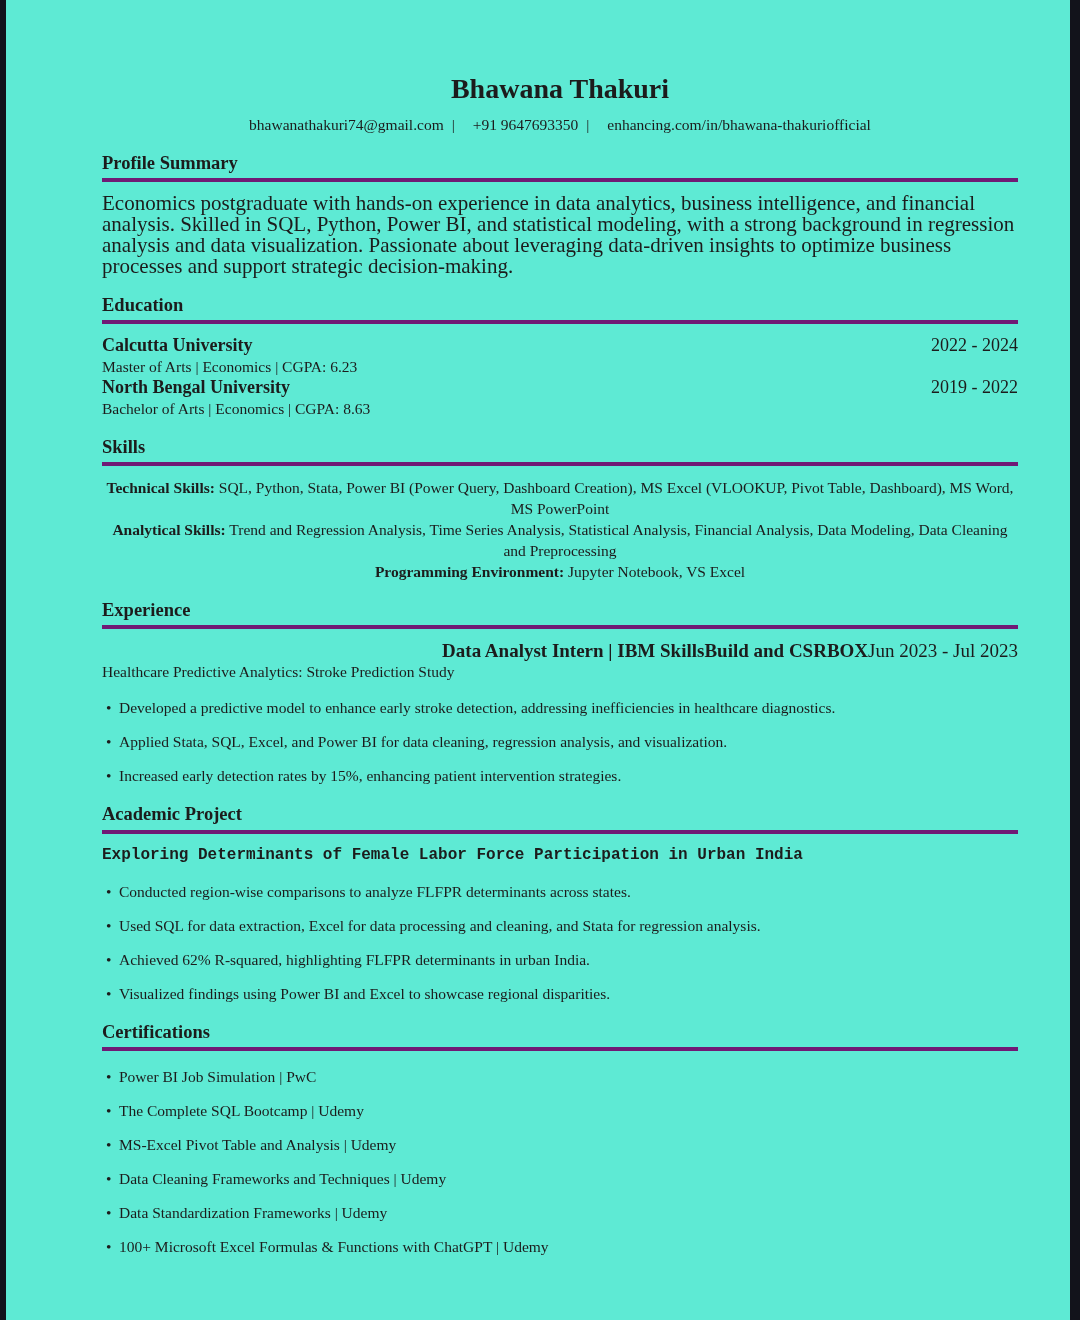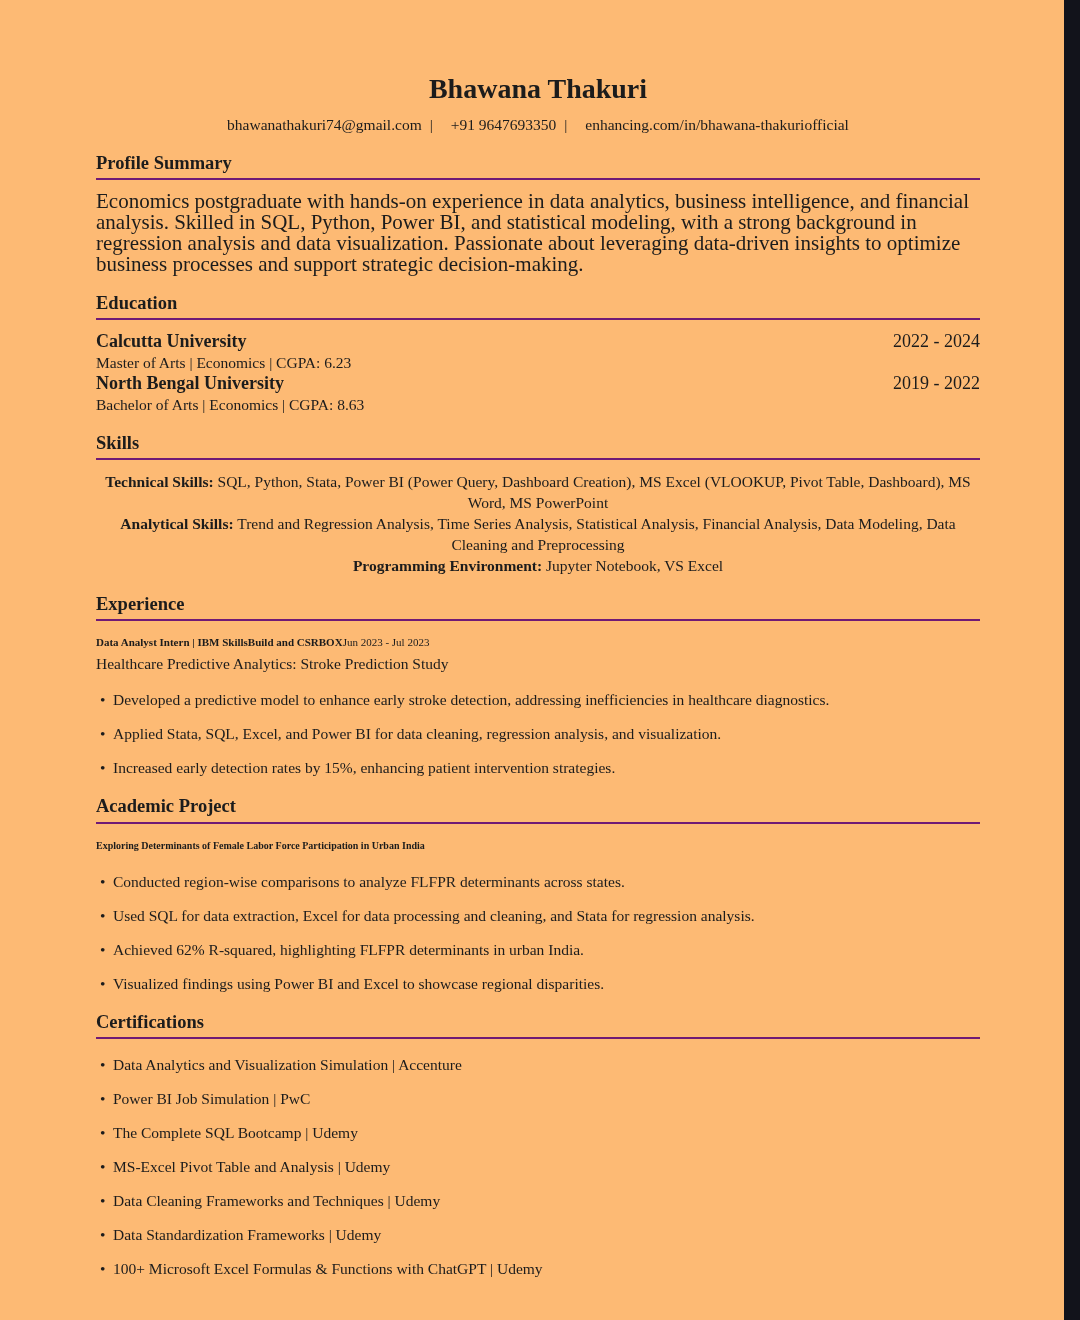--- a/index.html
+++ b/index.html
@@ -9,25 +9,26 @@
   body {
     width: 1080px;
     height: 1320px;
     background: #12131b;
     font-family: "Liberation Serif", "DejaVu Serif", serif;
     color: #1c1c1c;
     overflow: hidden;
   }
   .page {
     box-sizing: border-box;
+    margin-left: 6px;
     margin-right: 10px;
     width: 1064px;
     height: 1320px;
-    background: #fdba74;
-    padding: 72px 84px 40px 96px;
+    background: #5eead4;
+    padding: 72px 52px 40px 96px;
   }
   .doc-name {
     font-size: 28px;
     line-height: 1.2;
     font-weight: bold;
     text-align: center;
     margin: 0;
   }
   .contact-line {
     text-align: center;
@@ -38,21 +39,21 @@
   .contact-sep {
     display: inline-block;
     margin: 0 14px 0 8px;
   }
   .section-heading {
     font-size: 18.5px;
     line-height: 1.2;
     font-weight: bold;
     margin: 17px 0 0 0;
     padding-bottom: 4px;
-    border-bottom: 2px solid #701a75;
+    border-bottom: 4px solid #701a75;
   }
   .summary-text {
     margin: 11px 0 0 0;
     font-size: 21px;
     line-height: 21px;
   }
   .edu-block { margin-top: 11px; }
   .edu-row {
     display: flex;
     justify-content: space-between;
@@ -69,24 +70,24 @@
   .skills-block { margin-top: 11px; }
   .skill-line {
     margin: 0;
     font-size: 15.5px;
     line-height: 21px;
     text-align: center;
   }
   .skill-label { font-weight: bold; }
   .exp-header {
     display: flex;
-    justify-content: flex-start;
+    justify-content: flex-end;
     align-items: baseline;
     margin-top: 11px;
-    font-size: 11px;
+    font-size: 19px;
     line-height: 21px;
   }
   .exp-title { font-weight: bold; }
   .exp-dates { font-weight: normal; }
   .exp-subtitle {
     font-size: 15.5px;
     line-height: 21px;
   }
   ul.bullet-list {
     list-style: none;
@@ -102,22 +103,23 @@
   ul.bullet-list li:last-child { margin-bottom: 0; }
   ul.bullet-list li::before {
     content: "\2022";
     position: absolute;
     left: -13px;
     top: 0;
   }
   .project-title {
     margin-top: 11px;
     font-weight: bold;
-    font-size: 10px;
-    line-height: 21px;
+    font-size: 16px;
+    line-height: 21px;
+    font-family: Liberation Mono, monospace;
   }
 </style>
 </head>
 <body>
 
 <div class="page">
 
   <h1 class="doc-name">Bhawana Thakuri</h1>
 
   <div class="contact-line">
@@ -186,21 +188,20 @@
       <li>Conducted region-wise comparisons to analyze FLFPR determinants across states.</li>
       <li>Used SQL for data extraction, Excel for data processing and cleaning, and Stata for regression analysis.</li>
       <li>Achieved 62% R-squared, highlighting FLFPR determinants in urban India.</li>
       <li>Visualized findings using Power BI and Excel to showcase regional disparities.</li>
     </ul>
   </section>
 
   <section>
     <h2 class="section-heading">Certifications</h2>
     <ul class="bullet-list">
-      <li>Data Analytics and Visualization Simulation | Accenture</li>
       <li>Power BI Job Simulation | PwC</li>
       <li>The Complete SQL Bootcamp | Udemy</li>
       <li>MS-Excel Pivot Table and Analysis | Udemy</li>
       <li>Data Cleaning Frameworks and Techniques | Udemy</li>
       <li>Data Standardization Frameworks | Udemy</li>
       <li>100+ Microsoft Excel Formulas &amp; Functions with ChatGPT | Udemy</li>
     </ul>
   </section>
 
 </div>

